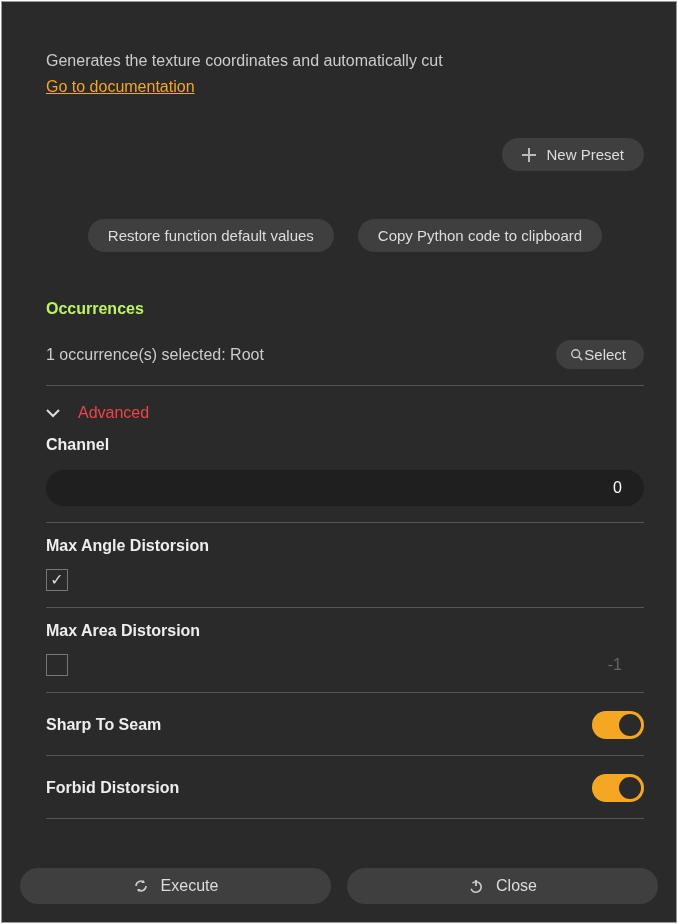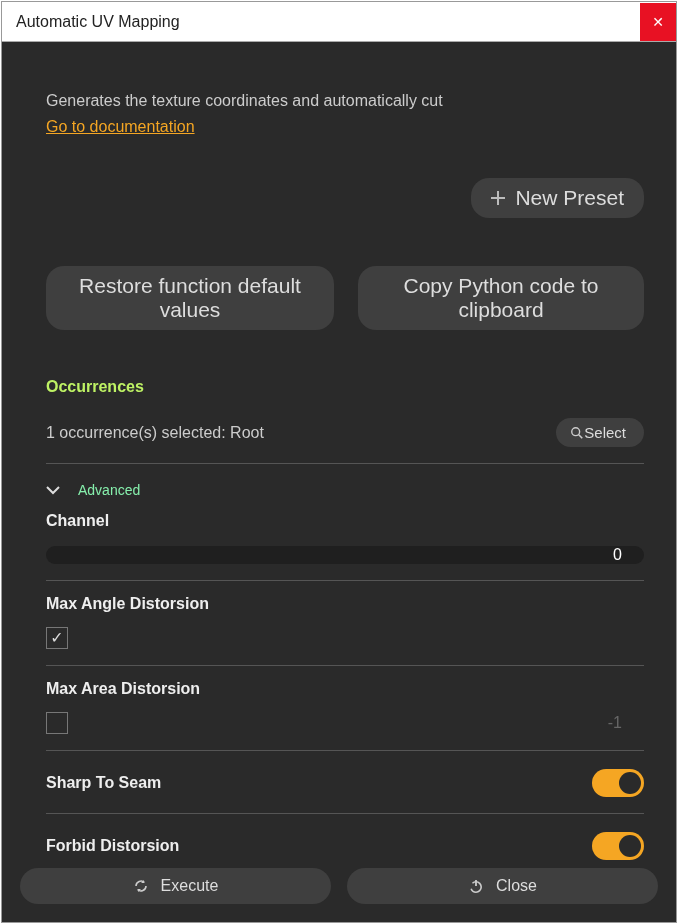--- a/index.html
+++ b/index.html
@@ -40,21 +40,21 @@
       color: #f5a623; font-size: 16px;
       text-decoration: underline; cursor: pointer;
       display: inline-block;
     }
     .preset-row {
       display: flex; justify-content: flex-end;
       margin-top: 42px;
     }
     .pill-btn {
       background: #3f3f3f; border-radius: 18px;
-      padding: 8px 20px; font-size: 21px; color: #ddd;
+      padding: 8px 20px; font-size: 15px; color: #ddd;
       display: inline-flex; align-items: center; gap: 10px;
       cursor: pointer; border: none;
     }
     .btn-row { display: flex; gap: 24px; margin-top: 48px; justify-content: center; }
     .section-label { font-size: 16px; font-weight: 600; color: #bef264; margin-top: 48px; }
     .occ-row { display: flex; align-items: center; margin-top: 22px; }
     .occ-text { flex: 1; font-size: 16px; color: #ccc; }
     .select-btn {
       background: #3f3f3f; border-radius: 18px;
       padding: 6px 18px 6px 14px; font-size: 15px; color: #ddd;
@@ -108,26 +108,20 @@
       font-size: 16px; display: flex; align-items: center;
       justify-content: center; gap: 12px; cursor: pointer;
     }
     svg { display: block; }
   </style>
 </head>
 <body>
 
 <div class="window">
 
-  <div class="titlebar">
-    <div class="titlebar-title">Automatic UV Mapping</div>
-    <div class="titlebar-close">
-      <span>✕</span>
-    </div>
-  </div>
 
   <div class="body">
 
     <div class="desc">Generates the texture coordinates and automatically cut</div>
     <a class="link">Go to documentation</a>
 
     <div class="preset-row">
       <button class="pill-btn">
         <span>
           <svg width="14" height="14" viewBox="0 0 14 14">
@@ -161,21 +155,21 @@
       </button>
     </div>
     <hr class="divider">
 
     <div class="adv-row">
       <span class="chev">
         <svg width="14" height="10" viewBox="0 0 14 10">
             <path d="M1 2 L7 8 L13 2" stroke="#ddd" stroke-width="2" fill="none"></path>
           </svg>
       </span>
-      <span style="font-size:14px;color:#86efac;">Advanced</span>
+      <span style="font-size:16px;color:#ef4444;">Advanced</span>
     </div>
 
     <div class="field-label">Channel</div>
     <input class="num-input" value="0" style="">
     <hr class="divider">
 
     <div class="field-label">Max Angle Distorsion</div>
     <div class="field-row">
       <div class="cb checked"></div>
       <div class="spacer"></div>

